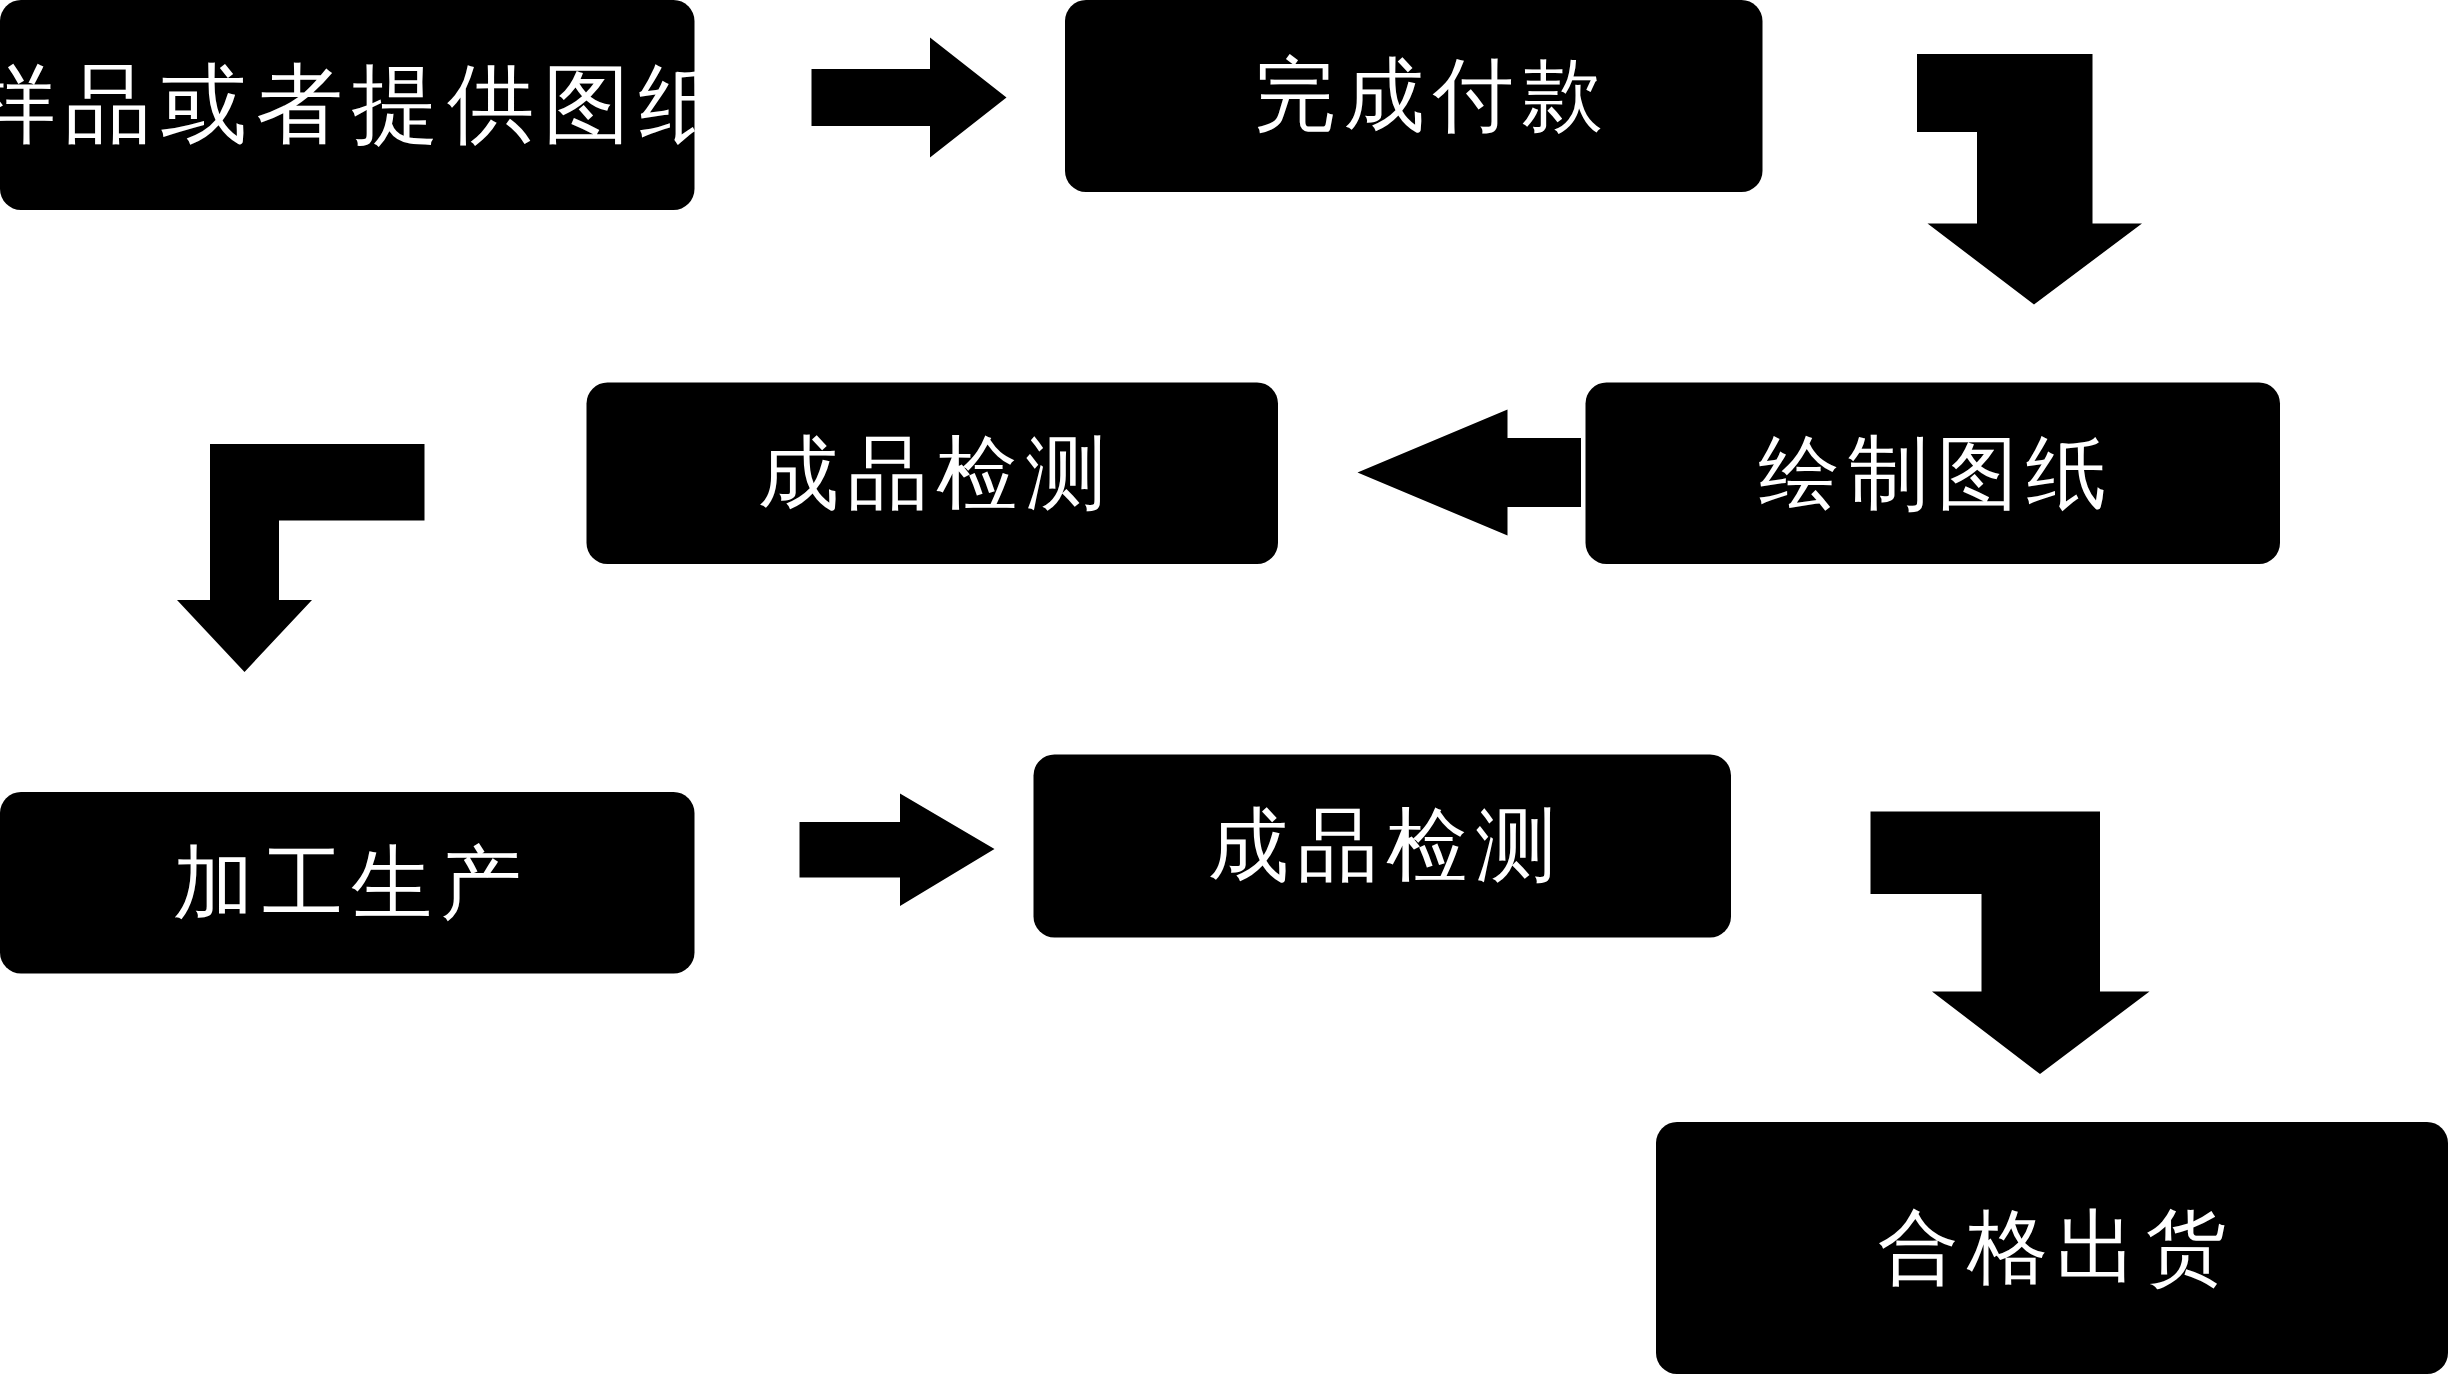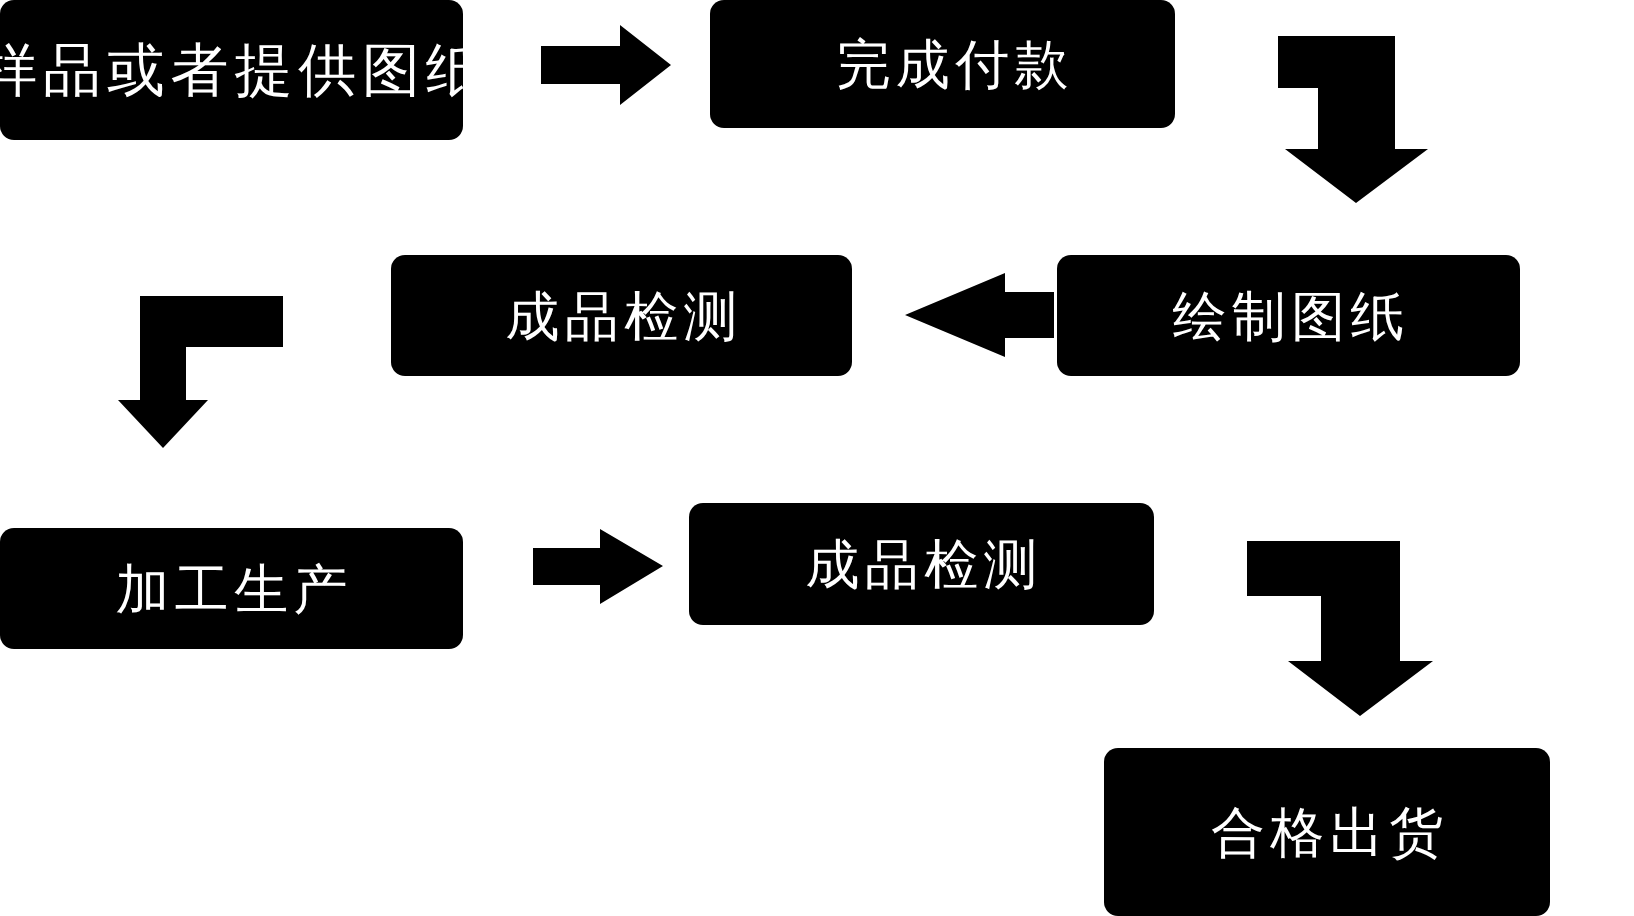--- a/index.html
+++ b/index.html
@@ -86,17 +86,17 @@
   </div>
 
   <div class="node" style="left:0px; top:528px; width:463px; height:121px; font-size:54px;">
     <span class="node-text">加工生产</span>
   </div>
 
   <div class="node" style="left:689px; top:503px; width:465px; height:122px; font-size:54px;">
     <span class="node-text">成品检测</span>
   </div>
 
-  <div class="node" style="left:1104px; top:748px; width:446px; height:168px; font-size:54px;">
+  <div class="node" style="left:1104px; top:748px; width:528px; height:168px; font-size:54px;">
     <span class="node-text">合格出货</span>
   </div>
 
 </div>
 
 </body></html>

